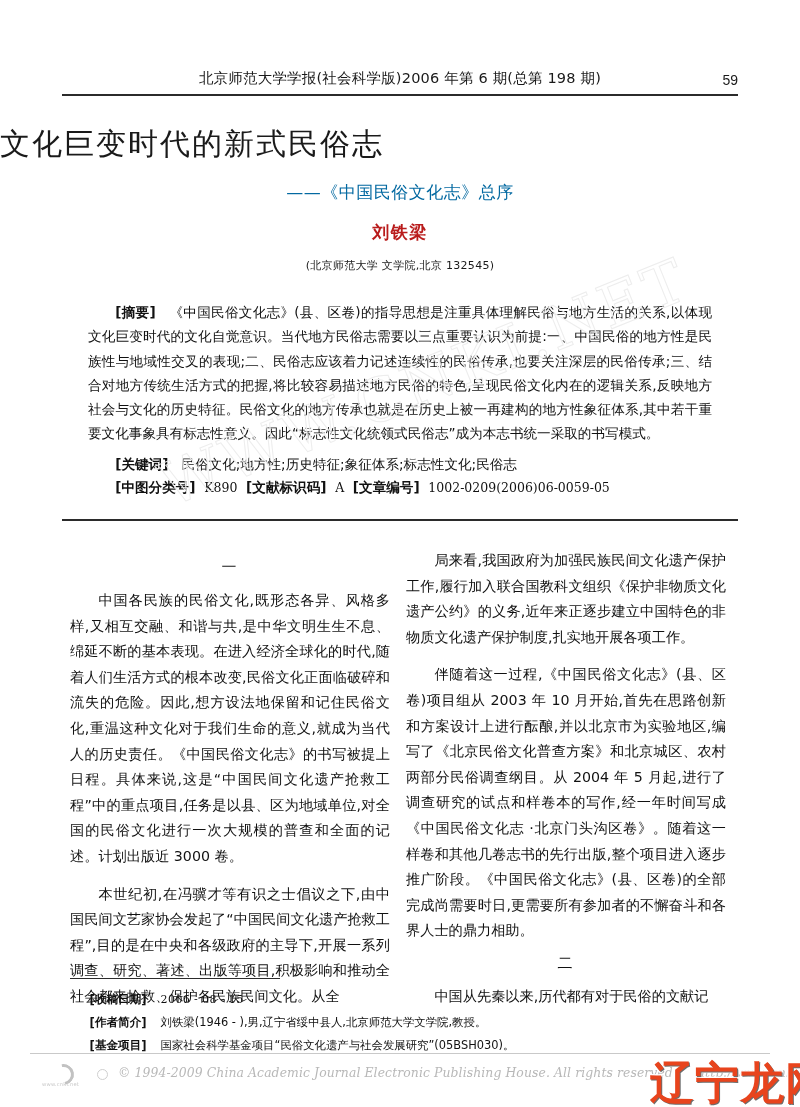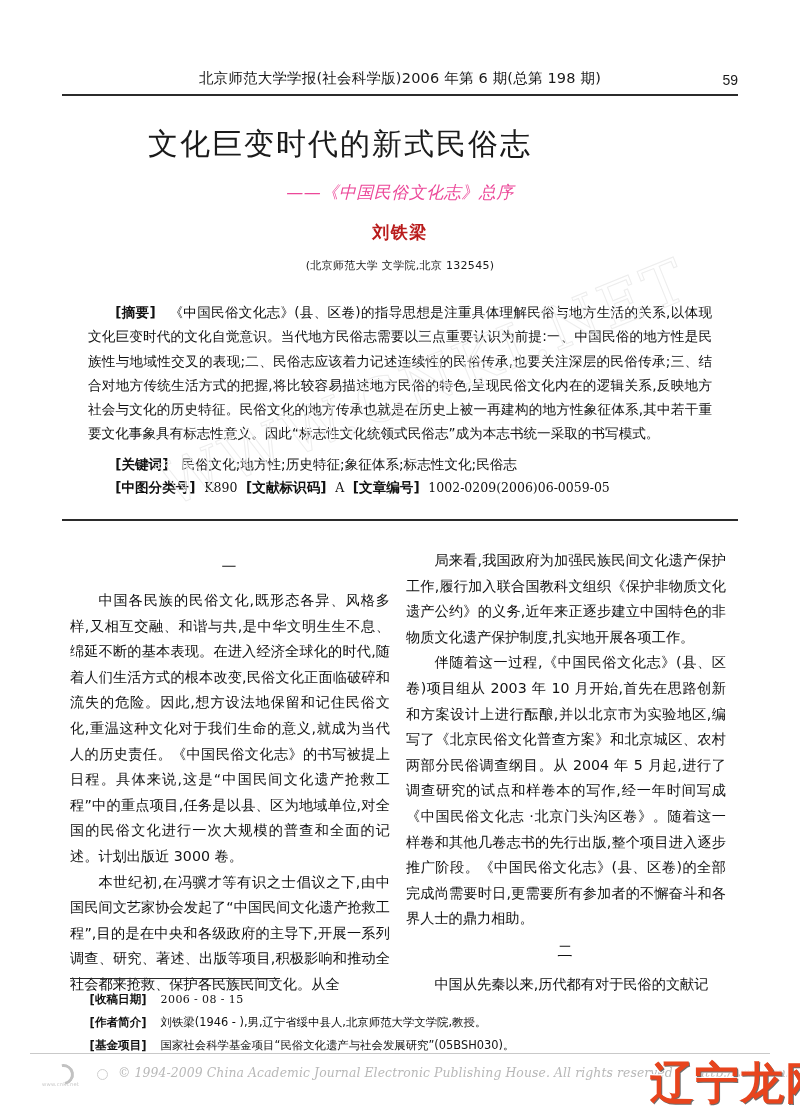--- a/index.html
+++ b/index.html
@@ -55,35 +55,33 @@
     top: 94px;
     border-top: 2.2px solid #2b2b2b;
   }
 
   
   .title {
     position: absolute;
     top: 124px;
     left: 0;
     width: 680px;
-    text-align: center;
     font-size: 30px;
     letter-spacing: 2px;
     color: #1a1a1a;
   }
   .subtitle {
     position: absolute;
     top: 181px;
     left: 0;
     width: 800px;
     text-align: center;
     font-size: 17px;
     letter-spacing: 0.5px;
-    color: #ec4899;
-    font-style: italic;
+    color: #0369a1;
   }
   .author {
     position: absolute;
     top: 221px;
     left: 0;
     width: 800px;
     text-align: center;
     font-size: 17px;
     letter-spacing: 1.5px;
     font-weight: 600;
@@ -156,21 +154,21 @@
     text-align: center;
     font-size: 15px;
     letter-spacing: 2px;
     margin: 4px 0 6px 0;
     line-height: 30px;
   }
   .body-para {
     text-indent: 2em;
     margin: 0;
   }
-  .body-para + .body-para { margin-top: 0; }
+  .body-para + .body-para { margin-top: 12px; }
 
   
   .rule-foot {
     position: absolute;
     left: 70px;
     width: 210px;
     top: 978px;
     border-top: 1.4px solid #2b2b2b;
   }
   .footnotes {

